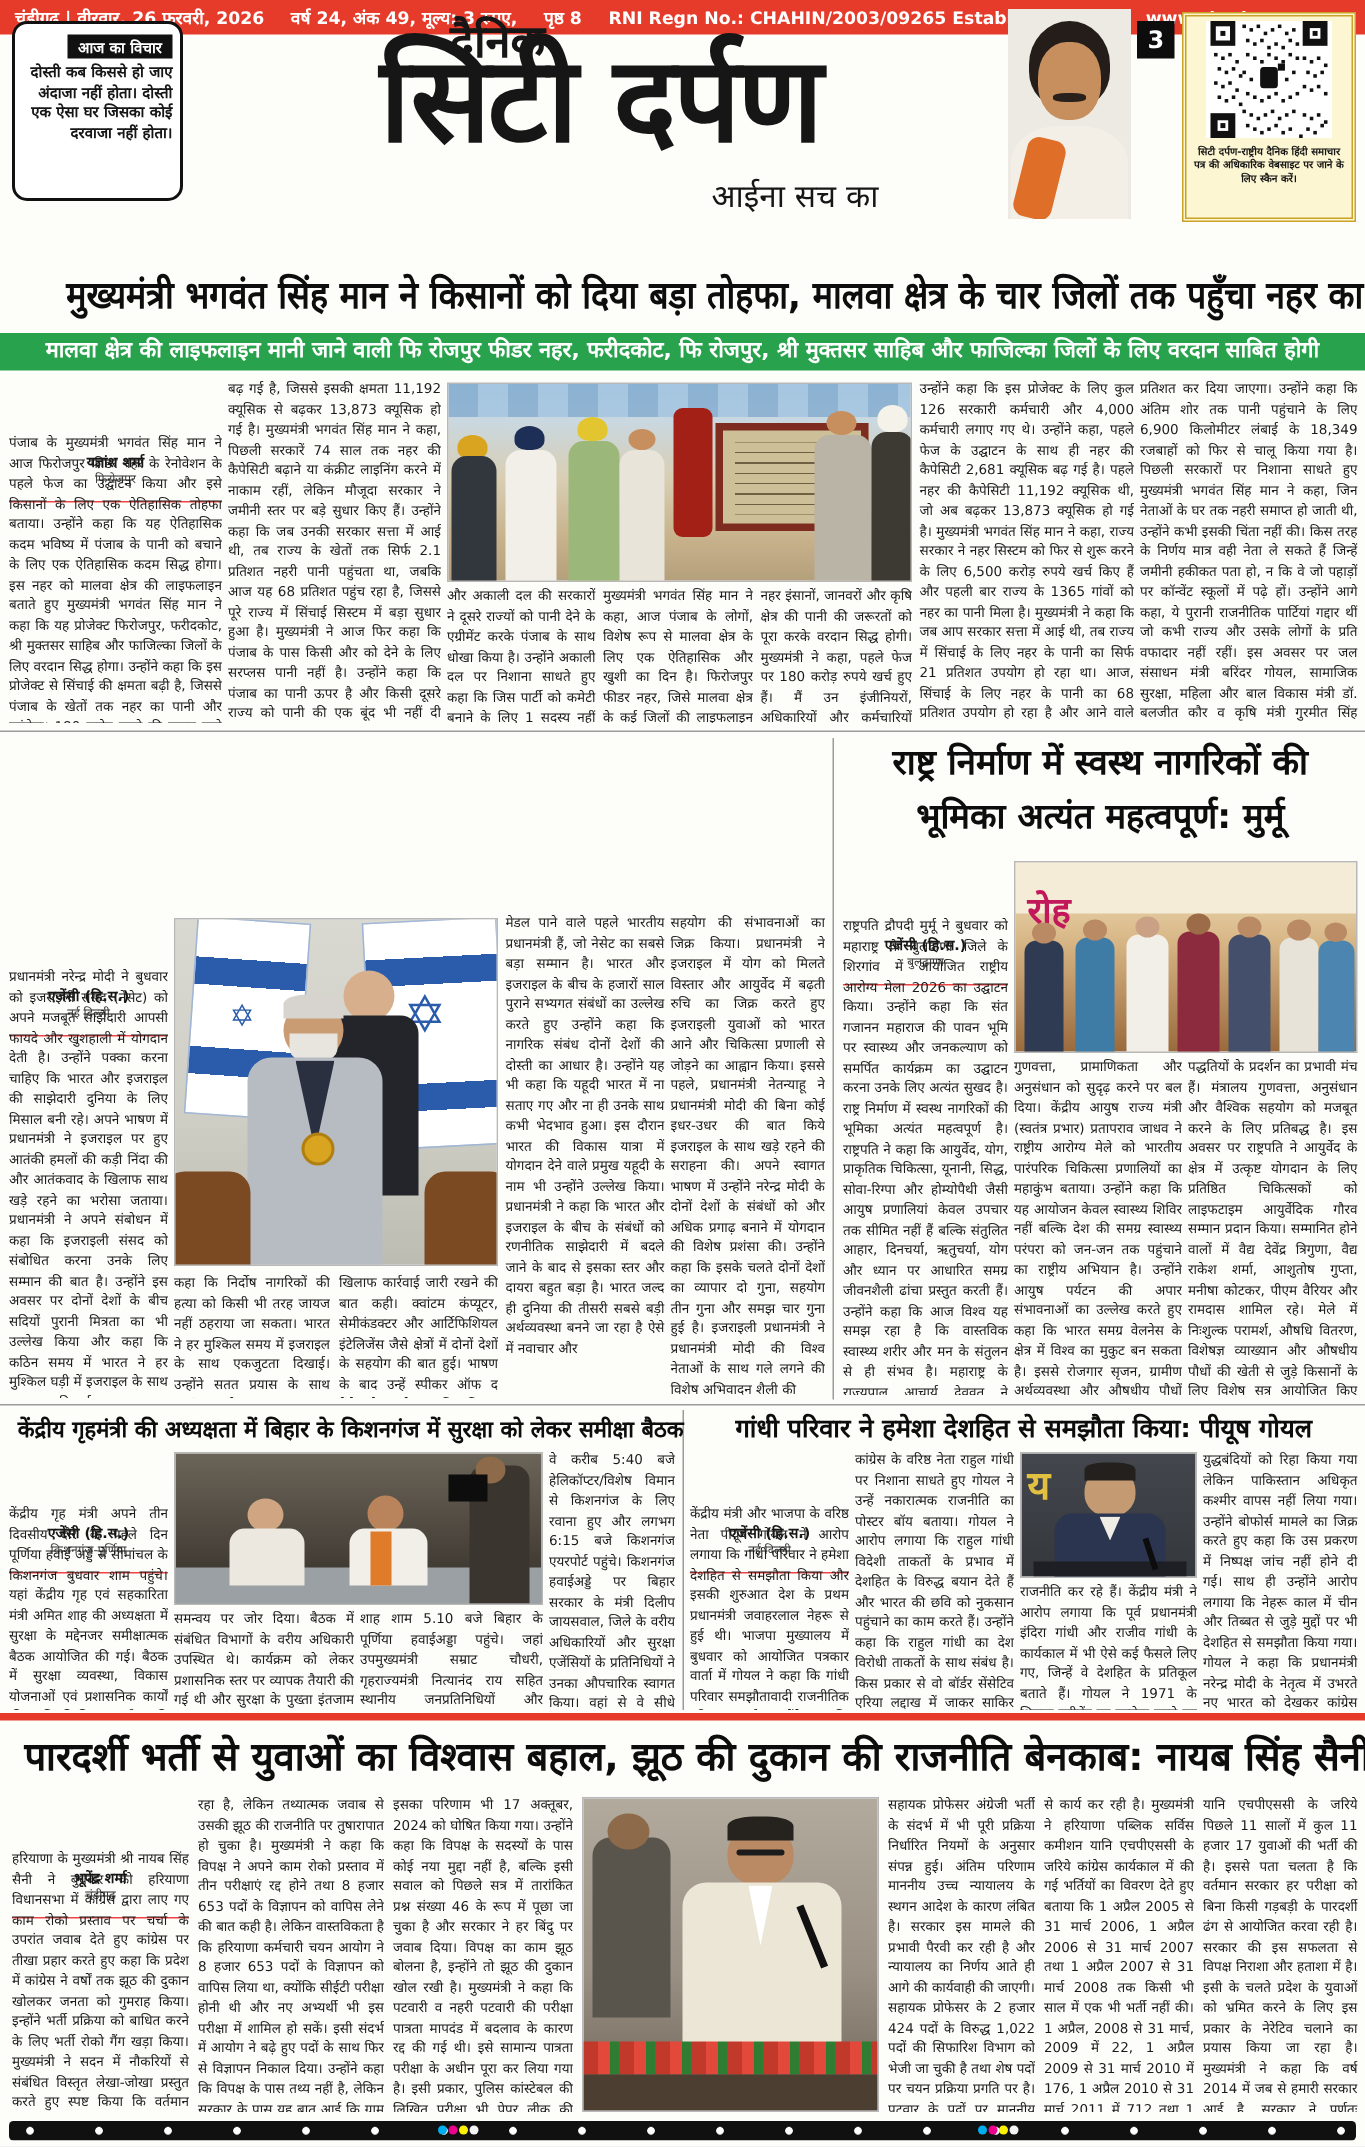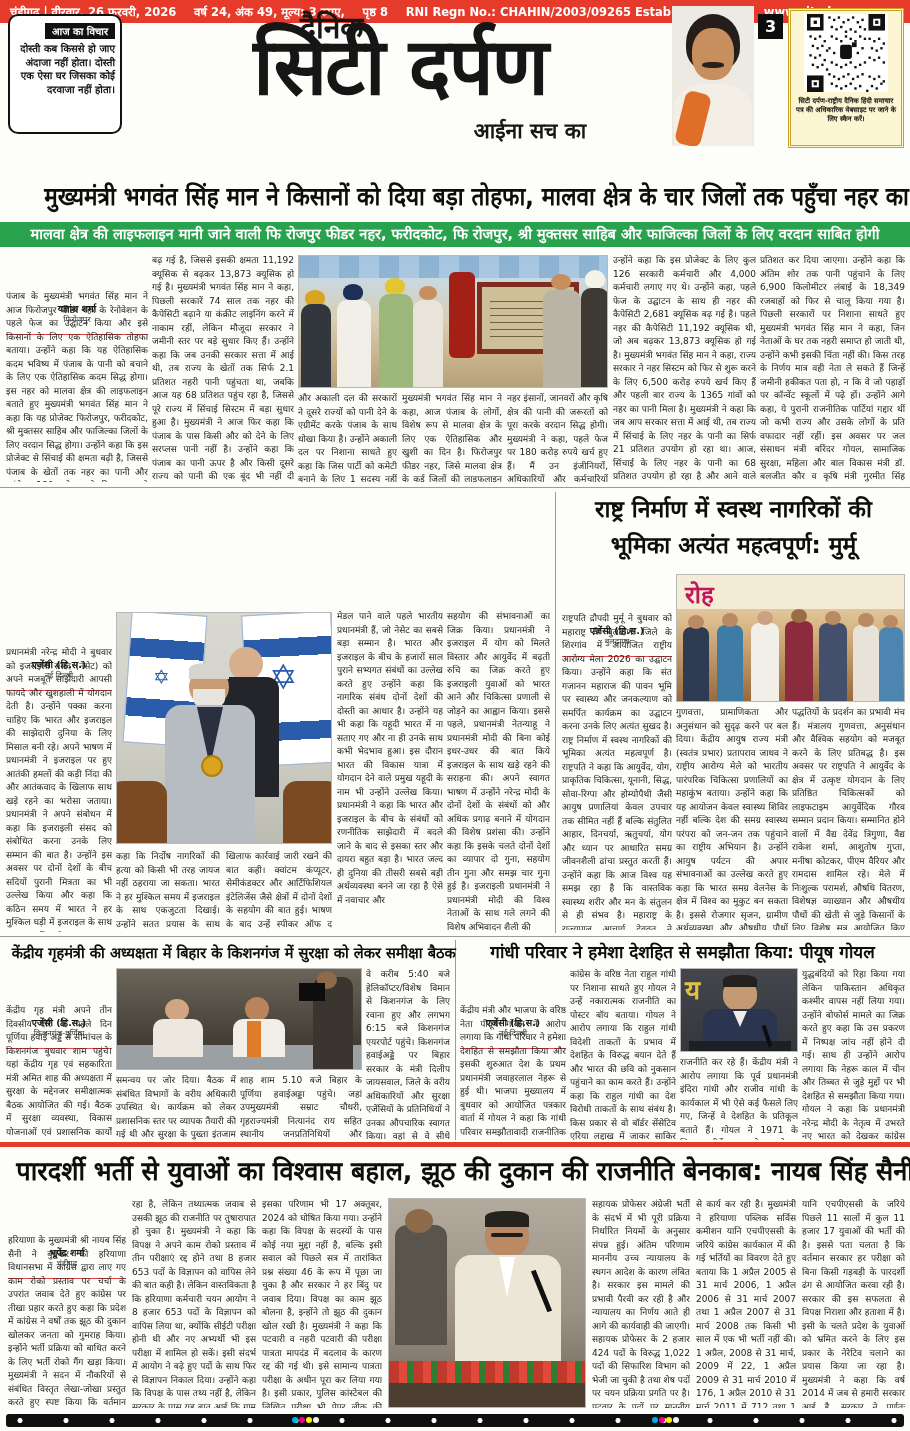--- a/index.html
+++ b/index.html
@@ -16,21 +16,21 @@
   .rule-v{position:absolute;background:#9b9b9b;width:1px;}
   .photo{position:absolute;overflow:hidden;border:1px solid #b8b8b8;box-sizing:border-box;}
   .shape{position:absolute;}
   
   #thought{left:8px;top:14px;width:114px;height:120px;border:2px solid #111;border-radius:10px;
            text-align:right;padding:4px 5px;box-sizing:border-box;background:#fff;}
   #thought .lbl{display:inline-block;background:#111;color:#fff;font-weight:bold;font-size:10px;padding:1px 7px;margin-top:-12px;}
   #thought .txt{font-size:10px;font-weight:bold;line-height:1.35;margin-top:3px;}
   #mast-top{left:300px;top:6px;width:200px;text-align:left;font-size:30px;font-weight:bold;}
   #mast-title{left:120px;top:26px;width:560px;text-align:center;font-size:79px;font-weight:bold;letter-spacing:-2px;line-height:1.05;}
-  #mast-tag{left:430px;top:116px;width:200px;text-align:center;font-size:21px;font-weight:bold;}
+  #mast-tag{left:430px;top:116px;width:200px;text-align:center;font-size:21px;font-weight:normal;}
   #badge3{left:758px;top:14px;width:25px;height:25px;background:#0d0d0d;color:#fff;font-weight:bold;
           font-size:16px;text-align:center;line-height:25px;}
   #qrbox{left:788px;top:8px;width:116px;height:140px;background:#fdf6d2;border:3px double #c9a227;
          box-sizing:border-box;text-align:center;padding-top:3px;}
   #qrbox .cap{font-size:6.8px;line-height:1.3;font-weight:bold;padding:1px 3px;}
   
   #datebar{left:0;top:152px;width:910px;height:23px;background:#e63b2a;color:#fff;display:flex;
            align-items:center;justify-content:space-between;padding:0 10px;box-sizing:border-box;
            font-weight:bold;font-size:11.5px;}
   #lead-hl{left:0;top:178px;width:910px;text-align:center;font-size:25px;}
@@ -254,21 +254,21 @@
   <div class="abs hl" style="left:562px;top:492px;width:343px;text-align:center;font-size:23px;line-height:1.55">राष्ट्र निर्माण में स्वस्थ नागरिकों की भूमिका अत्यंत महत्वपूर्ण: मुर्मू</div>
 
   <div class="byline" style="left:562px;top:576px;width:110px;height:32px">
     <div class="nm">एजेंसी (हि.स.)</div>
     <div class="pl">बुलढाणा</div>
   </div>
   <div class="col" style="left:562px;top:612px;width:110px;height:318px">राष्ट्रपति द्रौपदी मुर्मू ने बुधवार को महाराष्ट्र के बुलढाणा जिले के शिरगांव में आयोजित राष्ट्रीय आरोग्य मेला 2026 का उद्घाटन किया। उन्होंने कहा कि संत गजानन महाराज की पावन भूमि पर स्वास्थ्य और जनकल्याण को समर्पित कार्यक्रम का उद्घाटन करना उनके लिए अत्यंत सुखद है। राष्ट्र निर्माण में स्वस्थ नागरिकों की भूमिका अत्यंत महत्वपूर्ण है। राष्ट्रपति ने कहा कि आयुर्वेद, योग, प्राकृतिक चिकित्सा, यूनानी, सिद्ध, सोवा-रिग्पा और होम्योपैथी जैसी आयुष प्रणालियां केवल उपचार तक सीमित नहीं हैं बल्कि संतुलित आहार, दिनचर्या, ऋतुचर्या, योग और ध्यान पर आधारित समग्र जीवनशैली ढांचा प्रस्तुत करती हैं। उन्होंने कहा कि आज विश्व यह समझ रहा है कि वास्तविक स्वास्थ्य शरीर और मन के संतुलन से ही संभव है। महाराष्ट्र के राज्यपाल आचार्य देवव्रत ने आयुर्वेद को प्रकृति पर आधारित कालातीत वैज्ञानिक परंपरा बताया। उन्होंने कहा कि हमारे ऋषि-मुनि प्रथम शोधकर्ता थे, जिन्होंने पंचमहाभूतों पर आधारित शरीर विज्ञान</div>
 
   <div class="photo" style="left:676px;top:574px;width:229px;height:128px;background:linear-gradient(180deg,#efe3c2 0%,#d9b888 40%,#9a6a3c 100%)">
     <div class="shape" style="left:0;top:0;width:100%;height:34px;background:#f4ecd6"></div>
-    <div class="shape" style="left:8px;top:2px;font-size:24px;font-weight:bold;color:#c2185b">रोह</div>
+    <div class="shape" style="left:8px;top:14px;font-size:24px;font-weight:bold;color:#c2185b">रोह</div>
     <div class="shape" style="left:6px;top:52px;width:26px;height:76px;background:#2f3b52;border-radius:8px 8px 0 0"></div>
     <div class="shape" style="left:11px;top:40px;width:16px;height:14px;background:#b98a63;border-radius:50%"></div>
     <div class="shape" style="left:40px;top:50px;width:26px;height:78px;background:#3e7ca6;border-radius:8px 8px 0 0"></div>
     <div class="shape" style="left:45px;top:38px;width:16px;height:14px;background:#b98a63;border-radius:50%"></div>
     <div class="shape" style="left:74px;top:48px;width:28px;height:80px;background:#f2efe8;border-radius:8px 8px 0 0"></div>
     <div class="shape" style="left:80px;top:36px;width:16px;height:14px;background:#caa184;border-radius:50%"></div>
     <div class="shape" style="left:108px;top:46px;width:28px;height:82px;background:#8c2b3d;border-radius:8px 8px 0 0"></div>
     <div class="shape" style="left:114px;top:34px;width:16px;height:14px;background:#9c6b47;border-radius:50%"></div>
     <div class="shape" style="left:142px;top:48px;width:28px;height:80px;background:#44506b;border-radius:8px 8px 0 0"></div>
     <div class="shape" style="left:148px;top:36px;width:16px;height:14px;background:#b98a63;border-radius:50%"></div>

